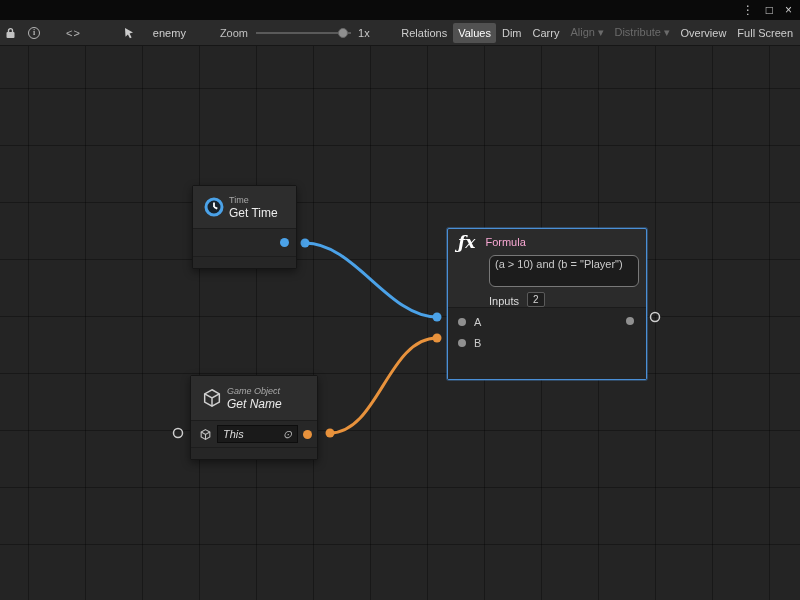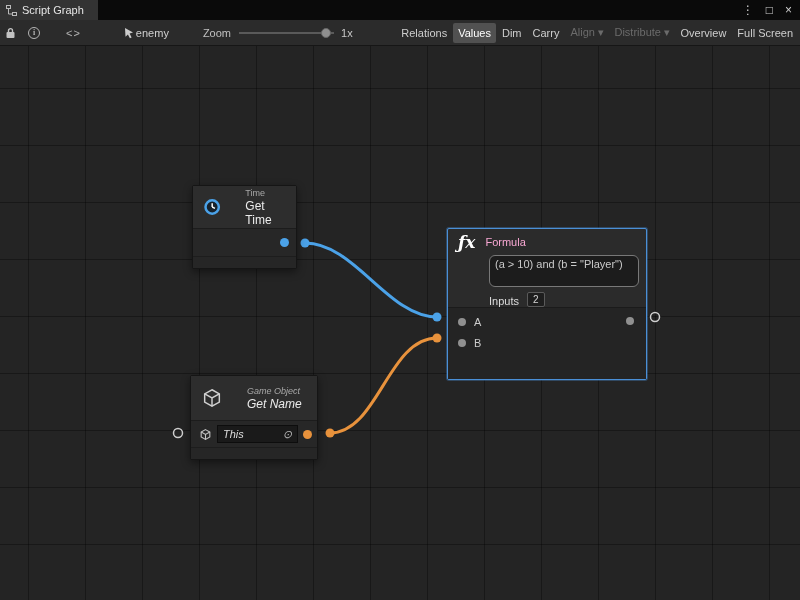--- a/index.html
+++ b/index.html
@@ -18,21 +18,21 @@
   
   .toolbar { height:26px; background:#2b2b2b; border-bottom:1px solid #161616;
              display:flex; align-items:center; color:#c8c8c8; font-size:11px; flex:0 0 auto; }
   .tb-icon { display:inline-flex; align-items:center; justify-content:center; }
   .lock-wrap { margin-left:5px; }
   .info-wrap { margin-left:12px; }
   .info-circle { width:12px; height:12px; border:1px solid #b5b5b5; border-radius:50%;
                  color:#b5b5b5; font-size:8px; font-weight:bold; display:flex;
                  align-items:center; justify-content:center; font-family:"Liberation Serif",serif; }
   .code-glyph { margin-left:26px; color:#b5b5b5; font-size:11px; letter-spacing:1px; }
-  .graph-ref { margin-left:42px; display:flex; align-items:flex-end; gap:1px; color:#d0d0d0; }
+  .graph-ref { margin-left:42px; display:flex; align-items:flex-end; gap:18px; color:#d0d0d0; }
   .zoom-label { margin-left:34px; color:#c0c0c0; }
   .slider { margin-left:8px; width:95px; height:14px; position:relative; }
   .slider .track { position:absolute; left:0; right:0; top:6px; height:2px; background:#5a5a5a; }
   .slider .handle { position:absolute; left:82px; top:2px; width:10px; height:10px;
                     border-radius:50%; background:#8f8f8f; border:1px solid #666; }
   .zoom-val { margin-left:7px; }
   .tb-buttons { margin-left:auto; display:flex; align-items:center; gap:1px; margin-right:2px; }
   .tb-btn { padding:4px 5px; color:#cecece; white-space:nowrap; border-radius:2px; cursor:default; }
   .tb-btn.active { background:#515151; color:#fff; }
   .tb-btn.disabled { color:#6b6b6b; }
@@ -41,21 +41,21 @@
   .canvas { position:relative; flex:1 1 auto; background-color:#242424; overflow:hidden;
     background-image:
       linear-gradient(to right, rgba(0,0,0,0.32) 1px, transparent 1px),
       linear-gradient(to bottom, rgba(0,0,0,0.32) 1px, transparent 1px);
     background-size:57px 57px; background-position:28px 42px; }
   .wires { position:absolute; left:0; top:0; width:800px; height:554px; }
 
   
   .node { position:absolute; background:#2a2a2a; border:1px solid #151515; border-radius:2px;
           box-shadow:0 3px 8px rgba(0,0,0,0.45); color:#e4e4e4; }
-  .node-header { display:flex; align-items:center; gap:24px; padding:5px 10px; height:43px;
+  .node-header { display:flex; align-items:center; gap:4px; padding:5px 10px; height:43px;
                  background:#2d2d2d; border-bottom:1px solid #1c1c1c; }
   .node-category { font-size:9px; color:#a8a8a8; line-height:11px; }
   .node-title { font-size:12px; color:#ececec; line-height:14px; }
   .node-body { position:relative; background:#272727; }
   .node-footer { height:12px; border-top:1px solid #1d1d1d; background:#262626; }
   .dot { display:inline-block; width:9px; height:9px; border-radius:50%; }
   .dot.blue { background:#4ba2e8; }
   .dot.orange { background:#e8923c; }
   .dot.gray { width:8px; height:8px; background:#909090; }
 
@@ -91,28 +91,20 @@
                   border-radius:0; display:flex; align-items:center; justify-content:space-between;
                   padding:0 5px; font-size:11px; color:#dedede; }
   .target-icon { color:#b8b8b8; font-size:11px; }
 </style>
 </head>
 <body>
 
 <div class="window">
 
   <div class="titlebar">
-    <div class="tab">
-      <svg width="11" height="11" viewBox="0 0 11 11">
-        <rect x="0.5" y="0.5" width="4" height="3" fill="none" stroke="#bbb"></rect>
-        <rect x="6.5" y="7.5" width="4" height="3" fill="none" stroke="#bbb"></rect>
-        <path d="M2.5 3.5 V9 H6.5" fill="none" stroke="#bbb"></path>
-      </svg>
-      <span>Script Graph</span>
-    </div>
     <div class="win-controls">
       <span>⋮</span>
       <span>□</span>
       <span>×</span>
     </div>
   </div>
 
   <div class="toolbar">
     <span class="tb-icon lock-wrap">
       <svg width="11" height="12" viewBox="0 0 11 12">

